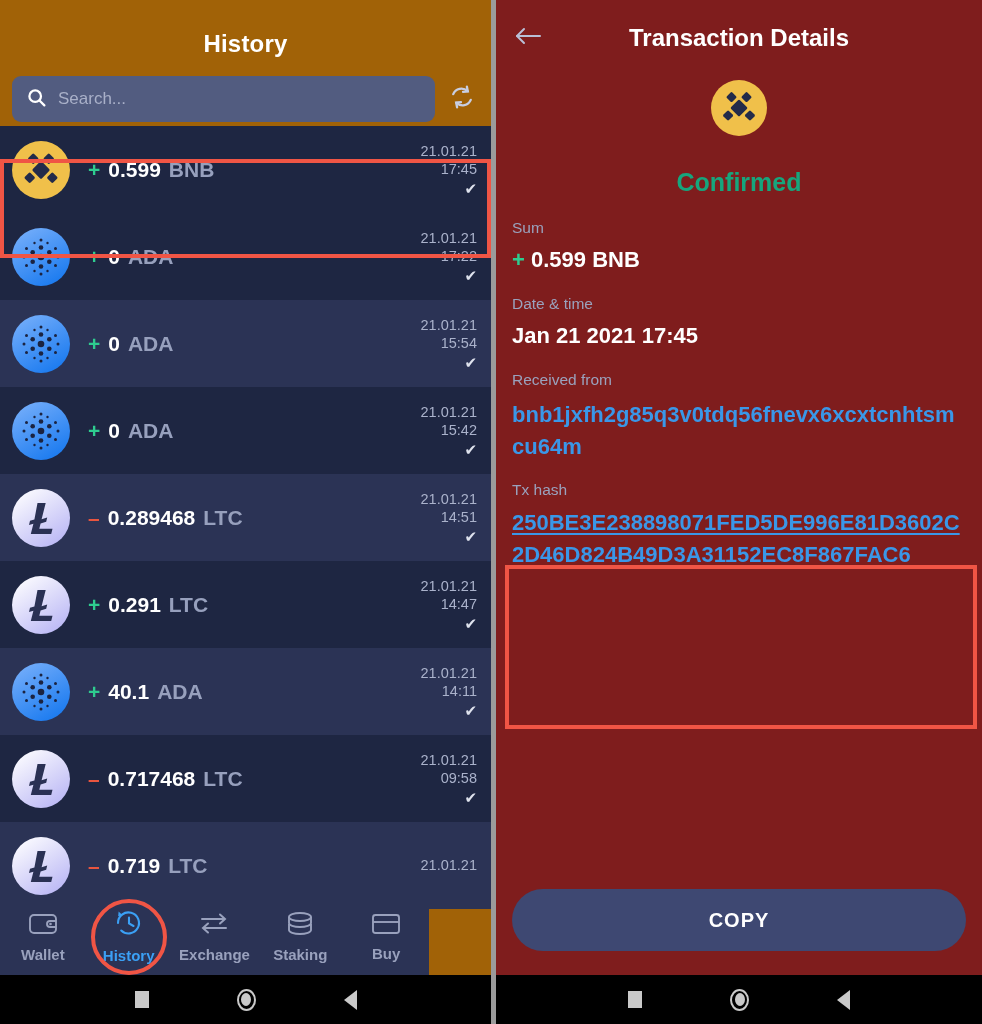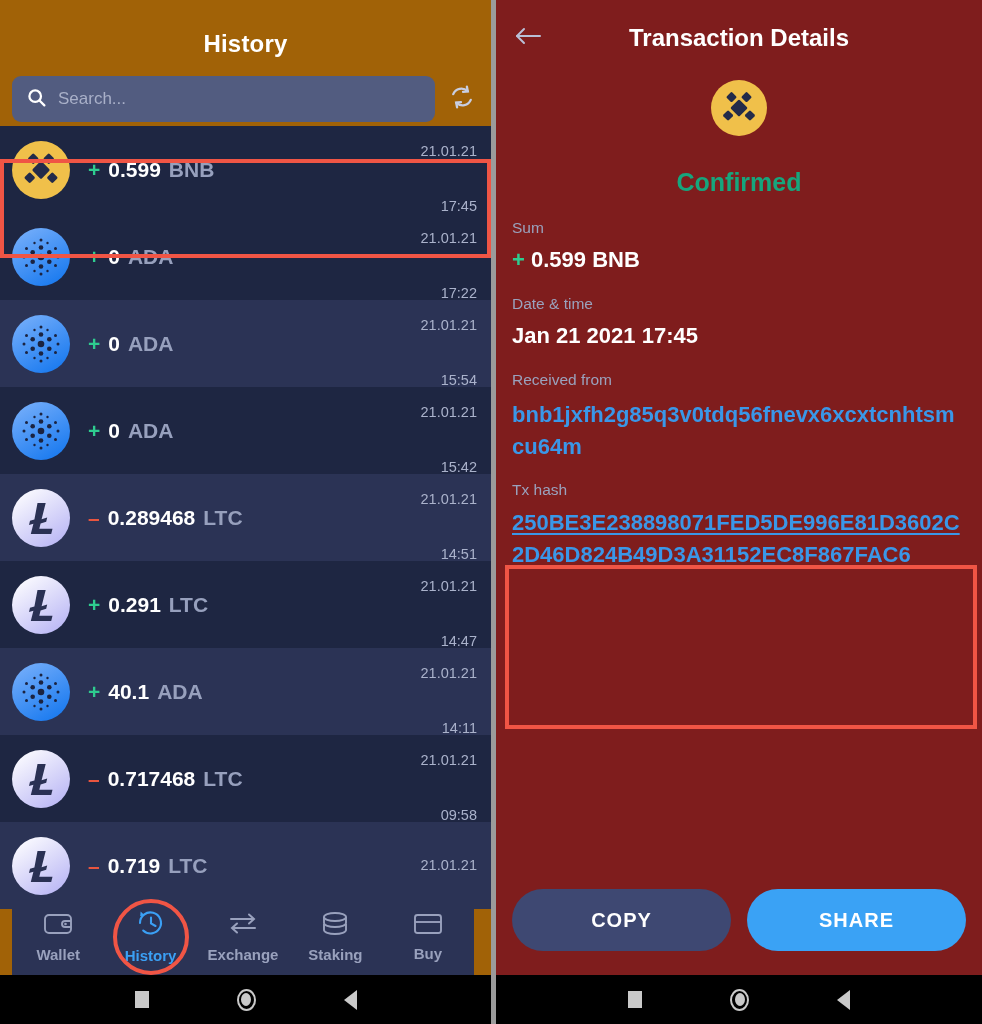--- a/index.html
+++ b/index.html
@@ -61,34 +61,34 @@
   .tx-row.dark  { background: #1e2642; }
   .tx-row.light { background: #2b3355; }
   .coin-icon { width: 58px; height: 58px; border-radius: 50%; flex: 0 0 58px; position: relative; }
   .tx-mid { flex: 1; display: flex; align-items: baseline; gap: 8px; padding-left: 18px; }
   .sign { font-size: 21px; font-weight: bold; line-height: 1; }
   .sign.plus { color: #2ecc8f; }
   .sign.minus { color: #e8553f; }
   .amount { color: #ffffff; font-size: 21px; font-weight: bold; }
   .ticker { color: #97a0bd; font-size: 21px; font-weight: bold; }
   .tx-right { text-align: right; display: flex; flex-direction: column; align-items: flex-end; gap: 1px; }
-  .tx-date, .tx-time { color: #aab2cb; font-size: 14.5px; line-height: 1.15; margin-top: 37px; }
+  .tx-date, .tx-time { color: #aab2cb; font-size: 14.5px; line-height: 1.15; }
   .tx-check { color: #dfe3ee; font-size: 15px; line-height: 1; margin-top: 2px; }
 
   .highlight-box {
     position: absolute;
     border: 4px solid #f05545;
     pointer-events: none;
     z-index: 20;
   }
 
   
   .bottom-nav {
-    position: absolute; left: 12px; bottom: 49px;
-    width: 462px; height: 76px;
+    position: absolute; left: 0; bottom: 49px;
+    width: 429px; height: 76px;
     background: #2b3355;
     display: flex; align-items: center;
     z-index: 15;
   }
   .nav-item {
     flex: 1; display: flex; flex-direction: column;
     align-items: center; justify-content: center; gap: 5px;
     position: relative;
   }
   .nav-label { font-size: 15px; color: #99a1bd; font-weight: bold; }
@@ -603,21 +603,20 @@
 
     <div class="field txhash-field" style="margin-top:18px;">
       <div class="field-label" style="margin-bottom:8px;">Tx hash</div>
       <div class="field-link underlined">250BE3E238898071FED5DE996E81D3602C2D46D824B49D3A31152EC8F867FAC6</div>
     </div>
 
     <div class="highlight-box" style="left:9px; top:565px; width:472px; height:164px;"></div>
 
     <div class="actions">
       <button class="btn btn-copy">COPY</button>
-      <button class="btn btn-share">SHARE</button>
     </div>
 
     <div class="android-nav">
       <div class="and-square"></div>
       <div class="and-circle"></div>
       <div class="and-triangle"></div>
     </div>
   </div>
 
 </div>

